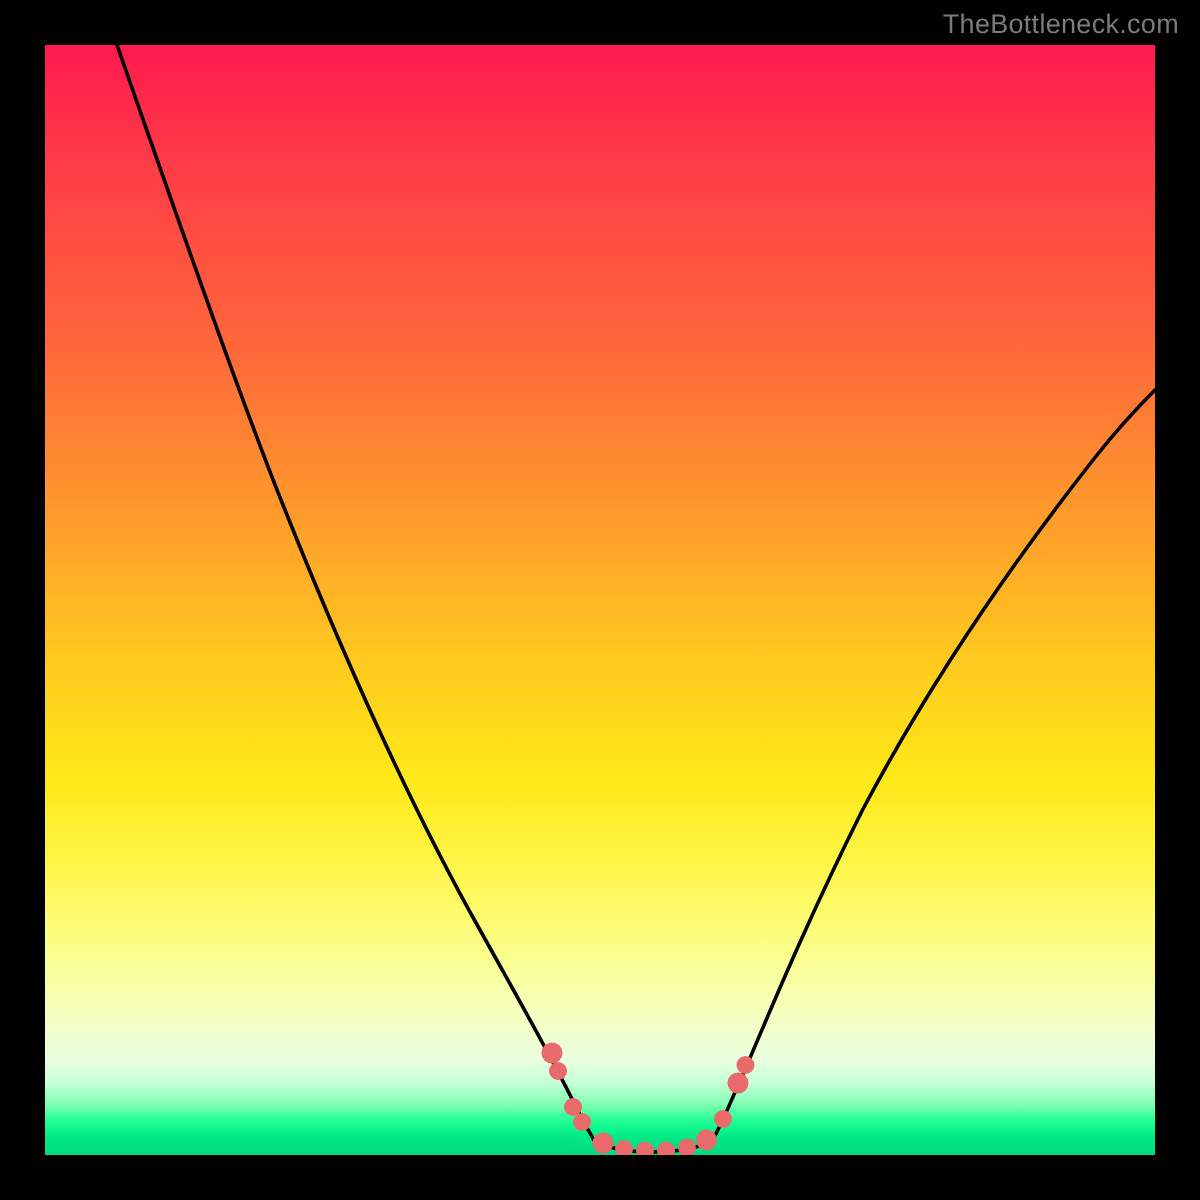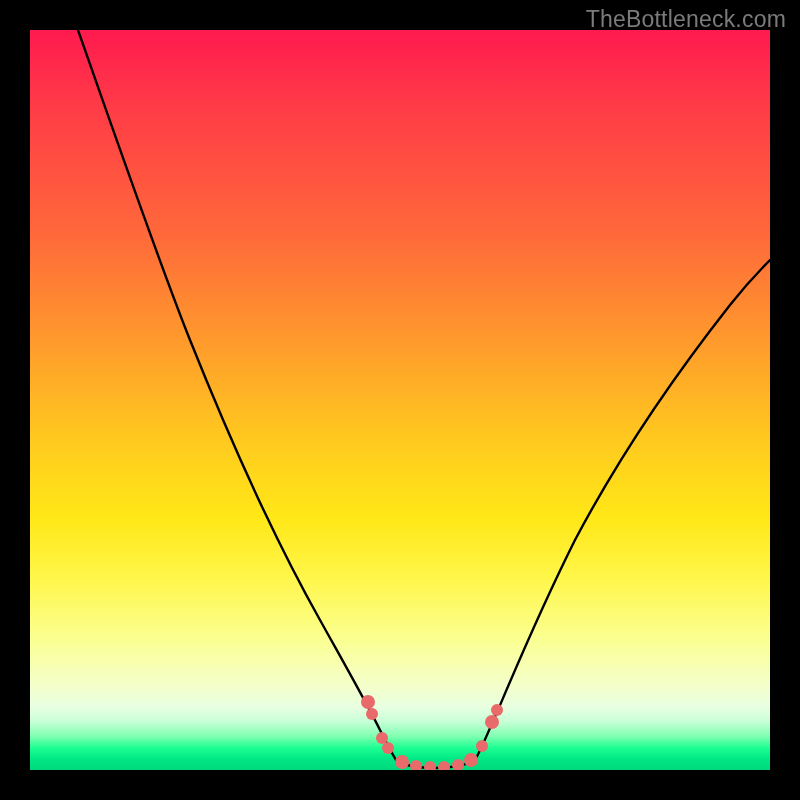--- a/index.html
+++ b/index.html
@@ -14,21 +14,21 @@
   .frame {
     position: absolute;
     inset: 0;
     background: #000;
   }
   .watermark {
     position: absolute;
     top: 6px;
     right: 14px;
     color: #7b7b7b;
-    font-size: 23px;
+    font-size: 18px;
     letter-spacing: 0.2px;
     z-index: 5;
   }
   .plot-area {
     position: absolute;
     left: 30px;
     top: 30px;
     width: 740px;
     height: 740px;
     z-index: 1;

